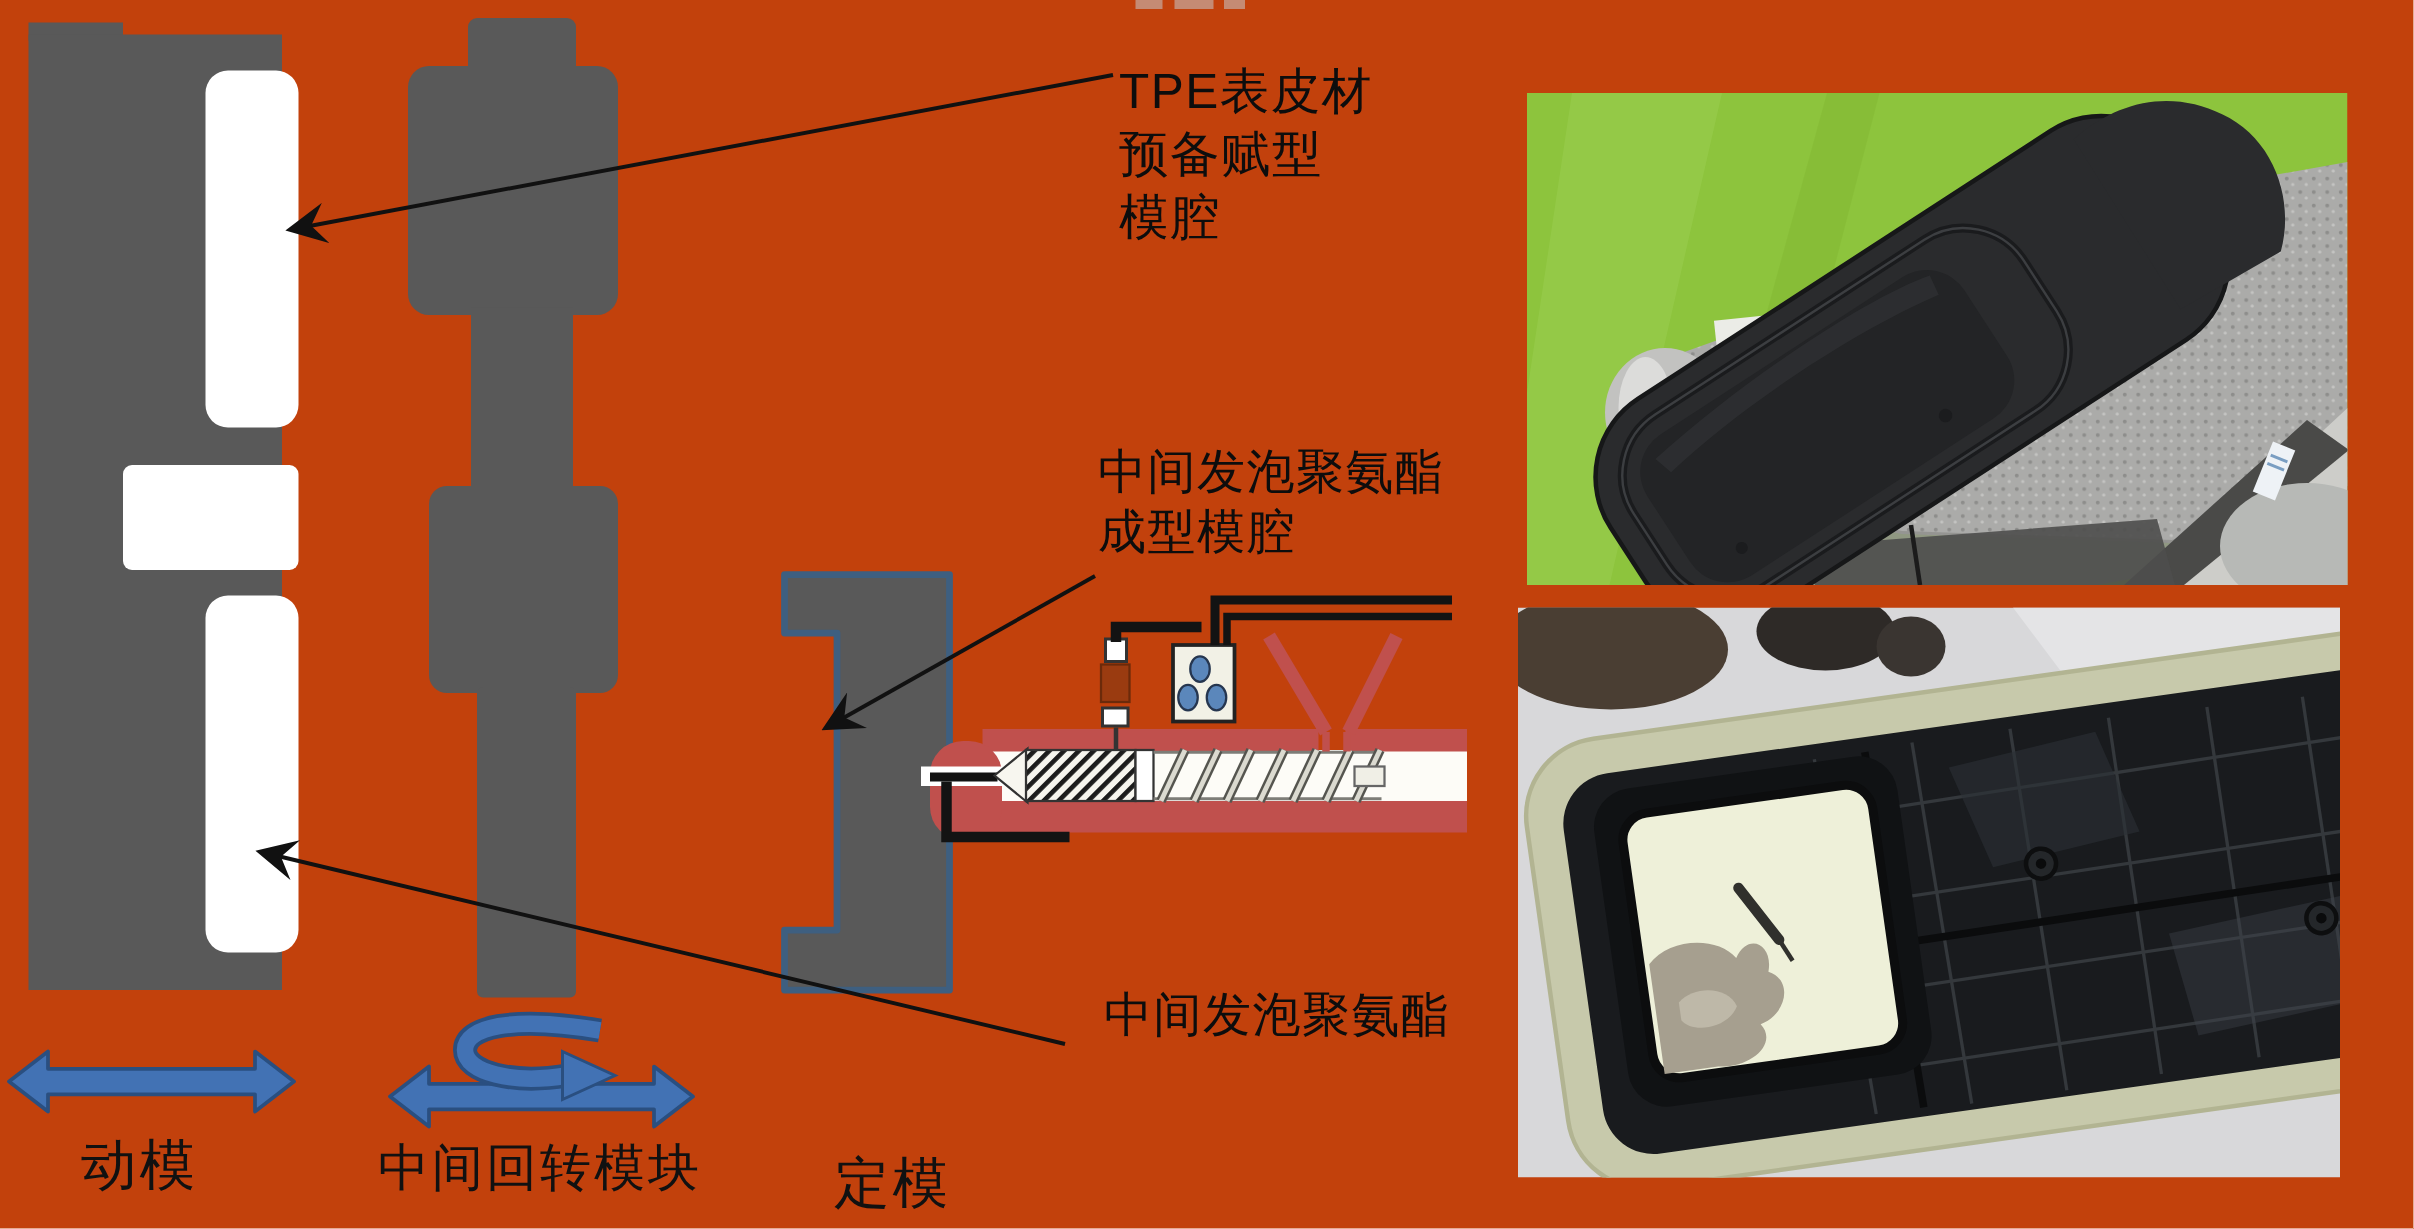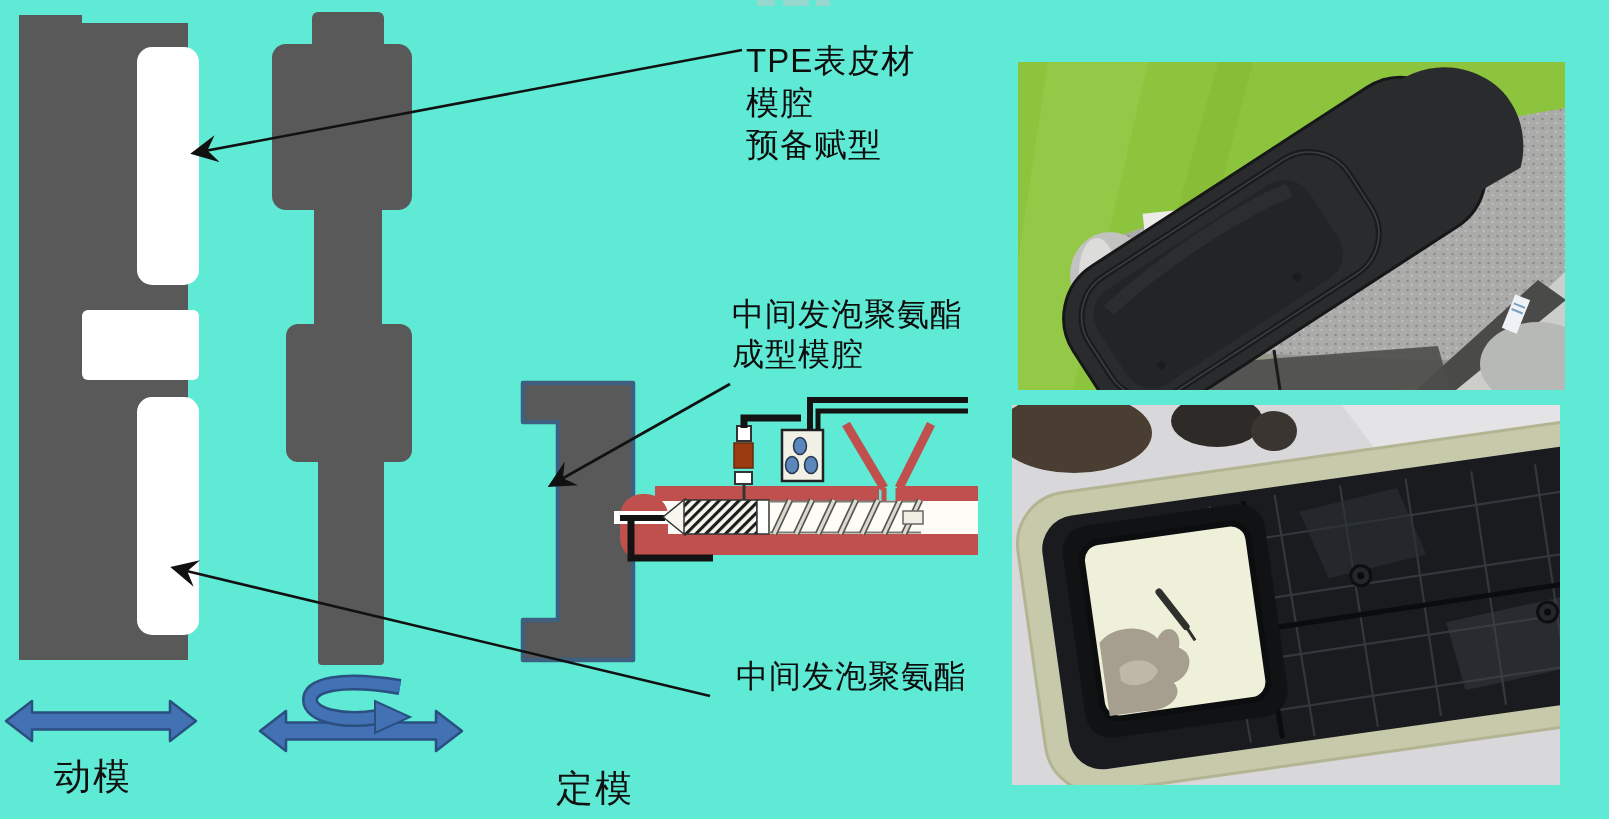--- a/index.html
+++ b/index.html
@@ -1,17 +1,17 @@
 <!DOCTYPE html>
 <html><head>
 <meta charset="utf-8">
 <style>
   html,body{margin:0;padding:0;background:#ffffff;}
   .stage{
-    position:relative;width:1609px;height:819px;background:#5eead4;overflow:hidden;
+    position:relative;width:1609px;height:819px;background:#c2410c;overflow:hidden;
     font-family:"Liberation Sans","DejaVu Sans",sans-serif;
   }
   .abs{position:absolute;}
   .callout{
     position:absolute;color:#0d0d0d;font-weight:500;
     font-size:33px;line-height:42px;letter-spacing:1px;white-space:nowrap;
   }
   .callout span{display:block;}
   .mold-label{
     position:absolute;color:#111111;font-weight:400;font-size:37px;
@@ -142,32 +142,33 @@
       <g>
         <path d="M400,687 C340,677 310,685 310,700 C310,715 342,723 378,717" fill="none" stroke="#2a4f80" stroke-width="16" stroke-linecap="butt"></path>
         <path d="M400,687 C340,677 310,685 310,700 C310,715 342,723 378,717" fill="none" stroke="#4272b4" stroke-width="11"></path>
         <polygon points="375,701 375,733 410,717" fill="#4272b4" stroke="#2a4f80" stroke-width="2"></polygon>
       </g>
     </g>
   </svg>
 
   <div class="callout" style="left:746px;top:40px;">
     <span>TPE表皮材</span>
+    <span>预备赋型</span>
     <span>模腔</span>
-    <span>预备赋型</span>
   </div>
   <div class="callout" style="left:732px;top:294px;font-size:32px;line-height:40px;">
     <span>中间发泡聚氨酯</span>
     <span>成型模腔</span>
   </div>
   <div class="callout" style="left:736px;top:656px;font-size:32px;line-height:40px;">
     <span>中间发泡聚氨酯</span>
   </div>
 
   <div class="mold-label" style="left:54px;top:752px;">动模</div>
+  <div class="mold-label" style="left:252px;top:756px;font-size:34px;">中间回转模块</div>
   <div class="mold-label" style="left:556px;top:764px;">定模</div>
 
   <svg class="abs" style="left:1018px;top:62px;" width="547" height="328" viewBox="0 0 547 328">
     <defs>
       <clipPath id="clipTop">
           <rect x="0" y="0" width="547" height="328"></rect>
         </clipPath>
       <pattern id="speck" width="9" height="9" patternUnits="userSpaceOnUse">
         <rect width="9" height="9" fill="#ababa9"></rect>
         <circle cx="2.5" cy="3" r="1.3" fill="#8d8d8b"></circle>

